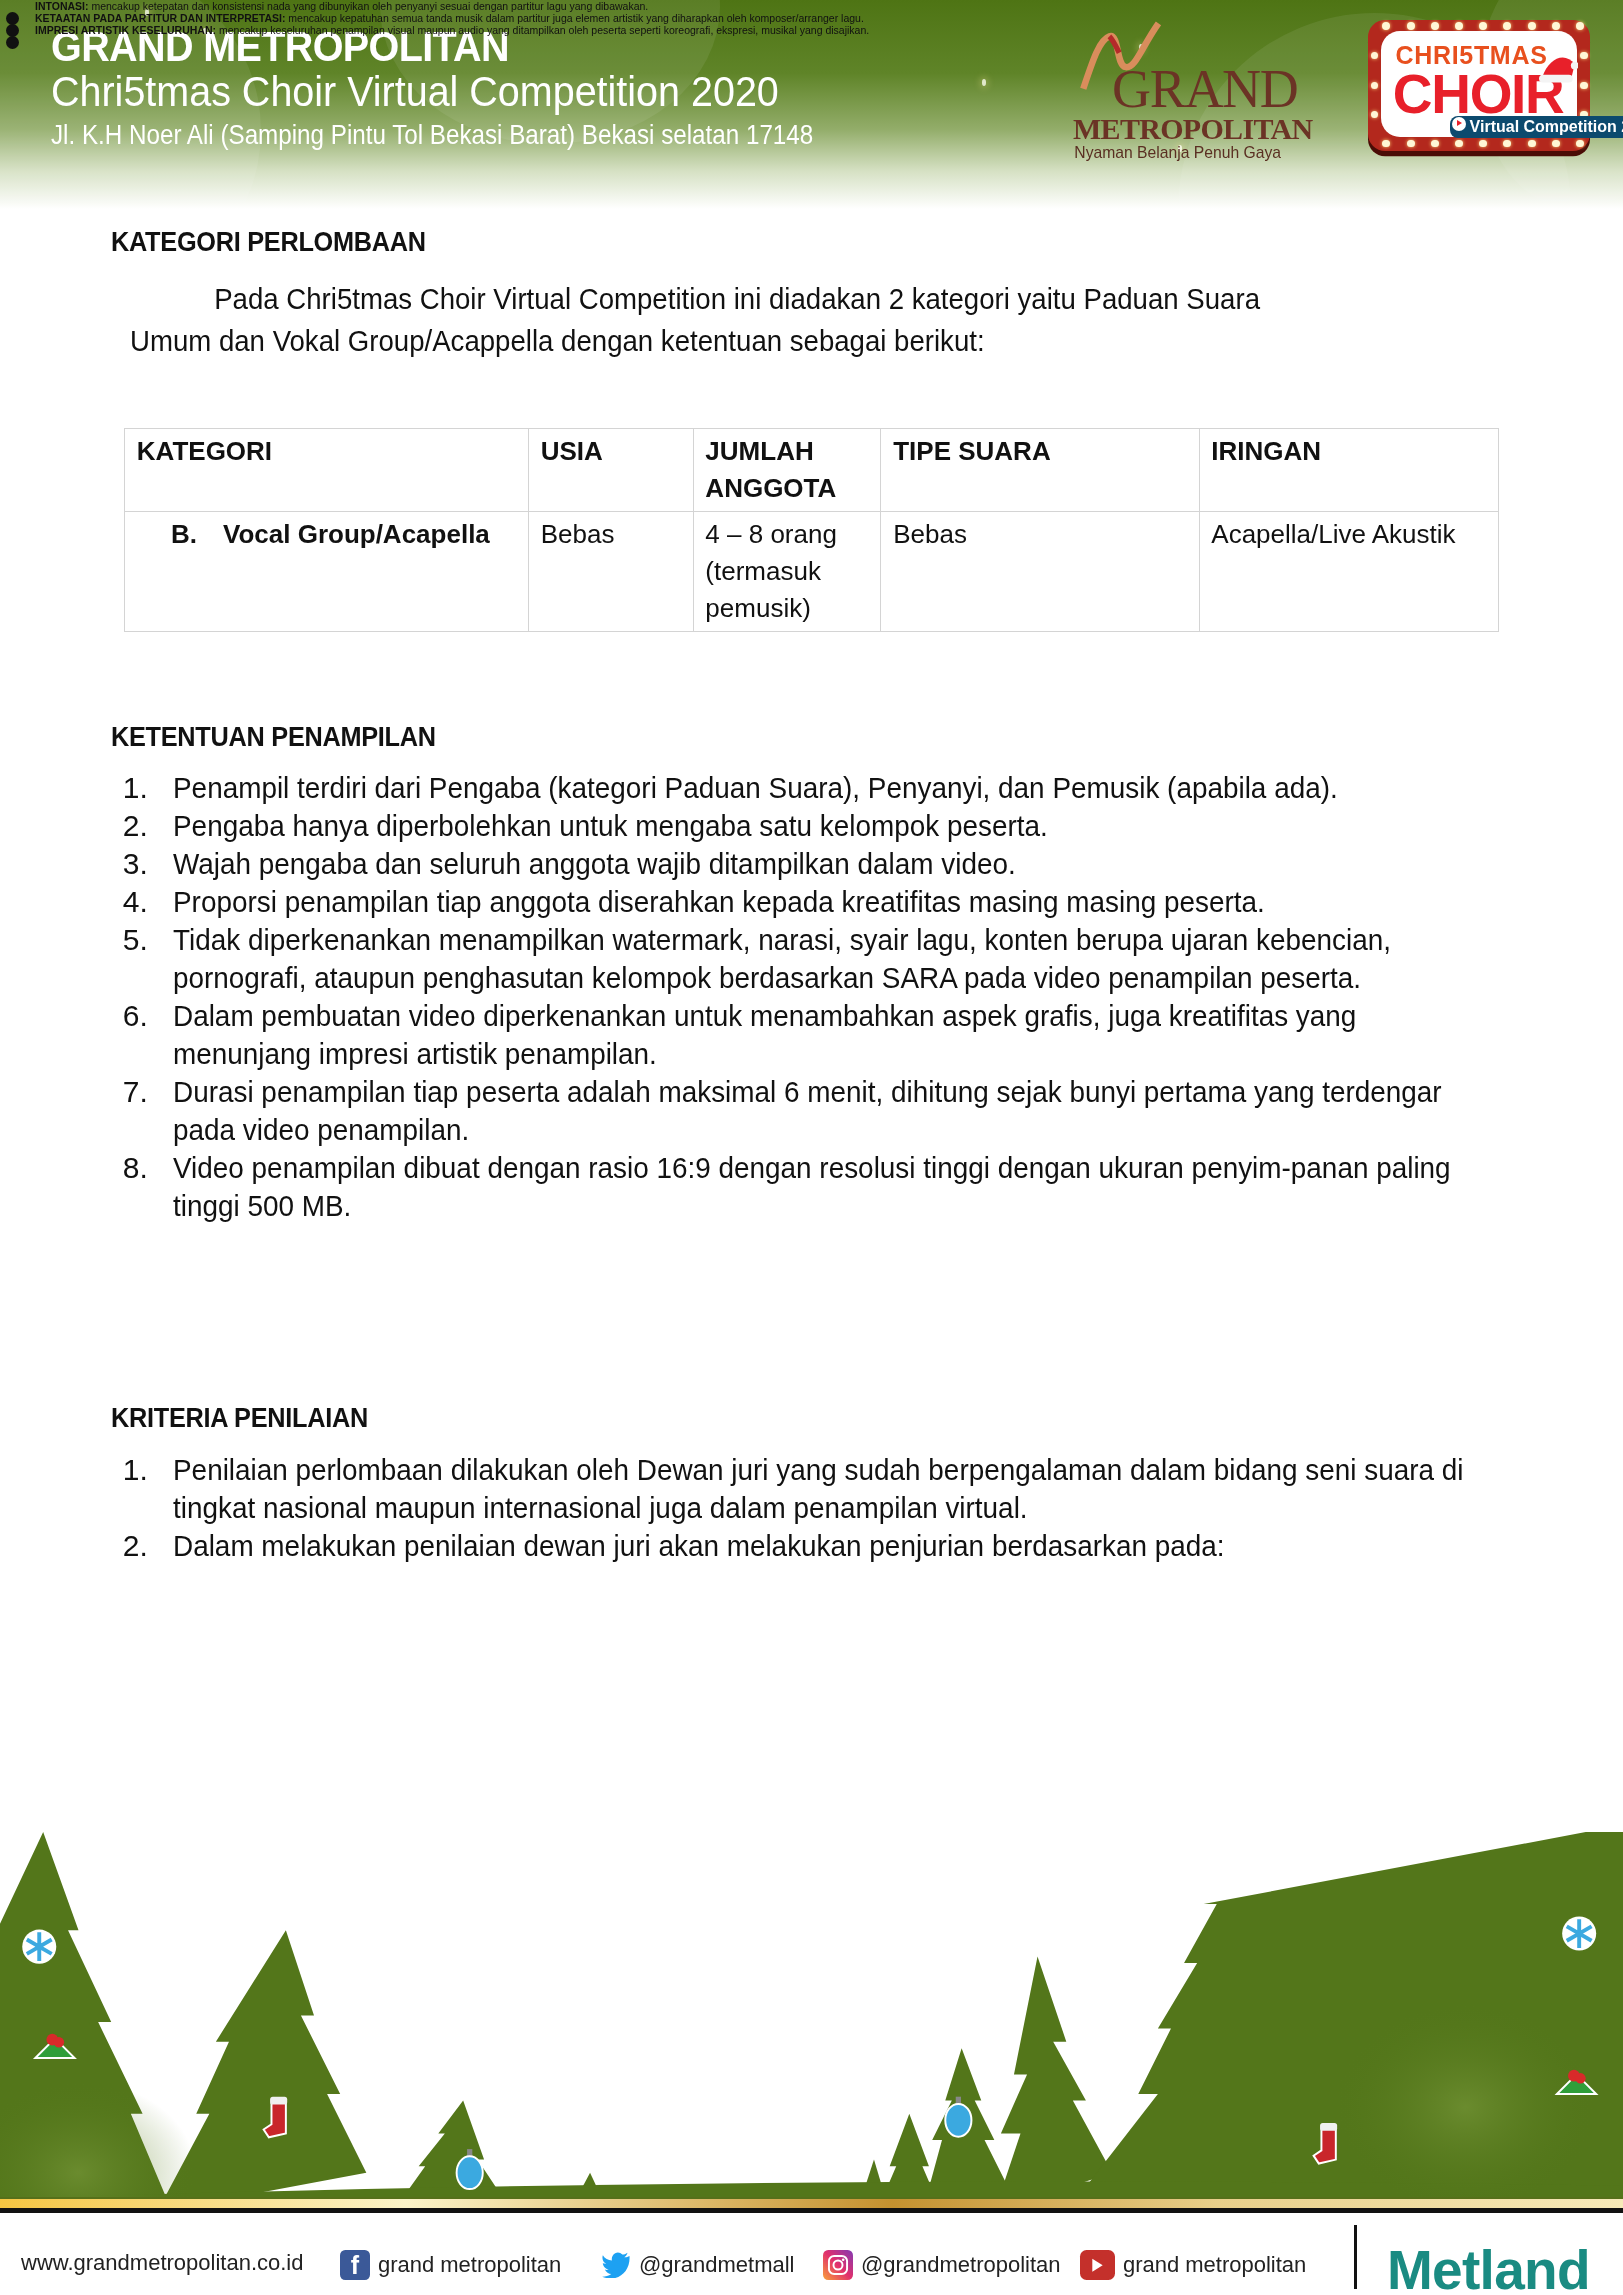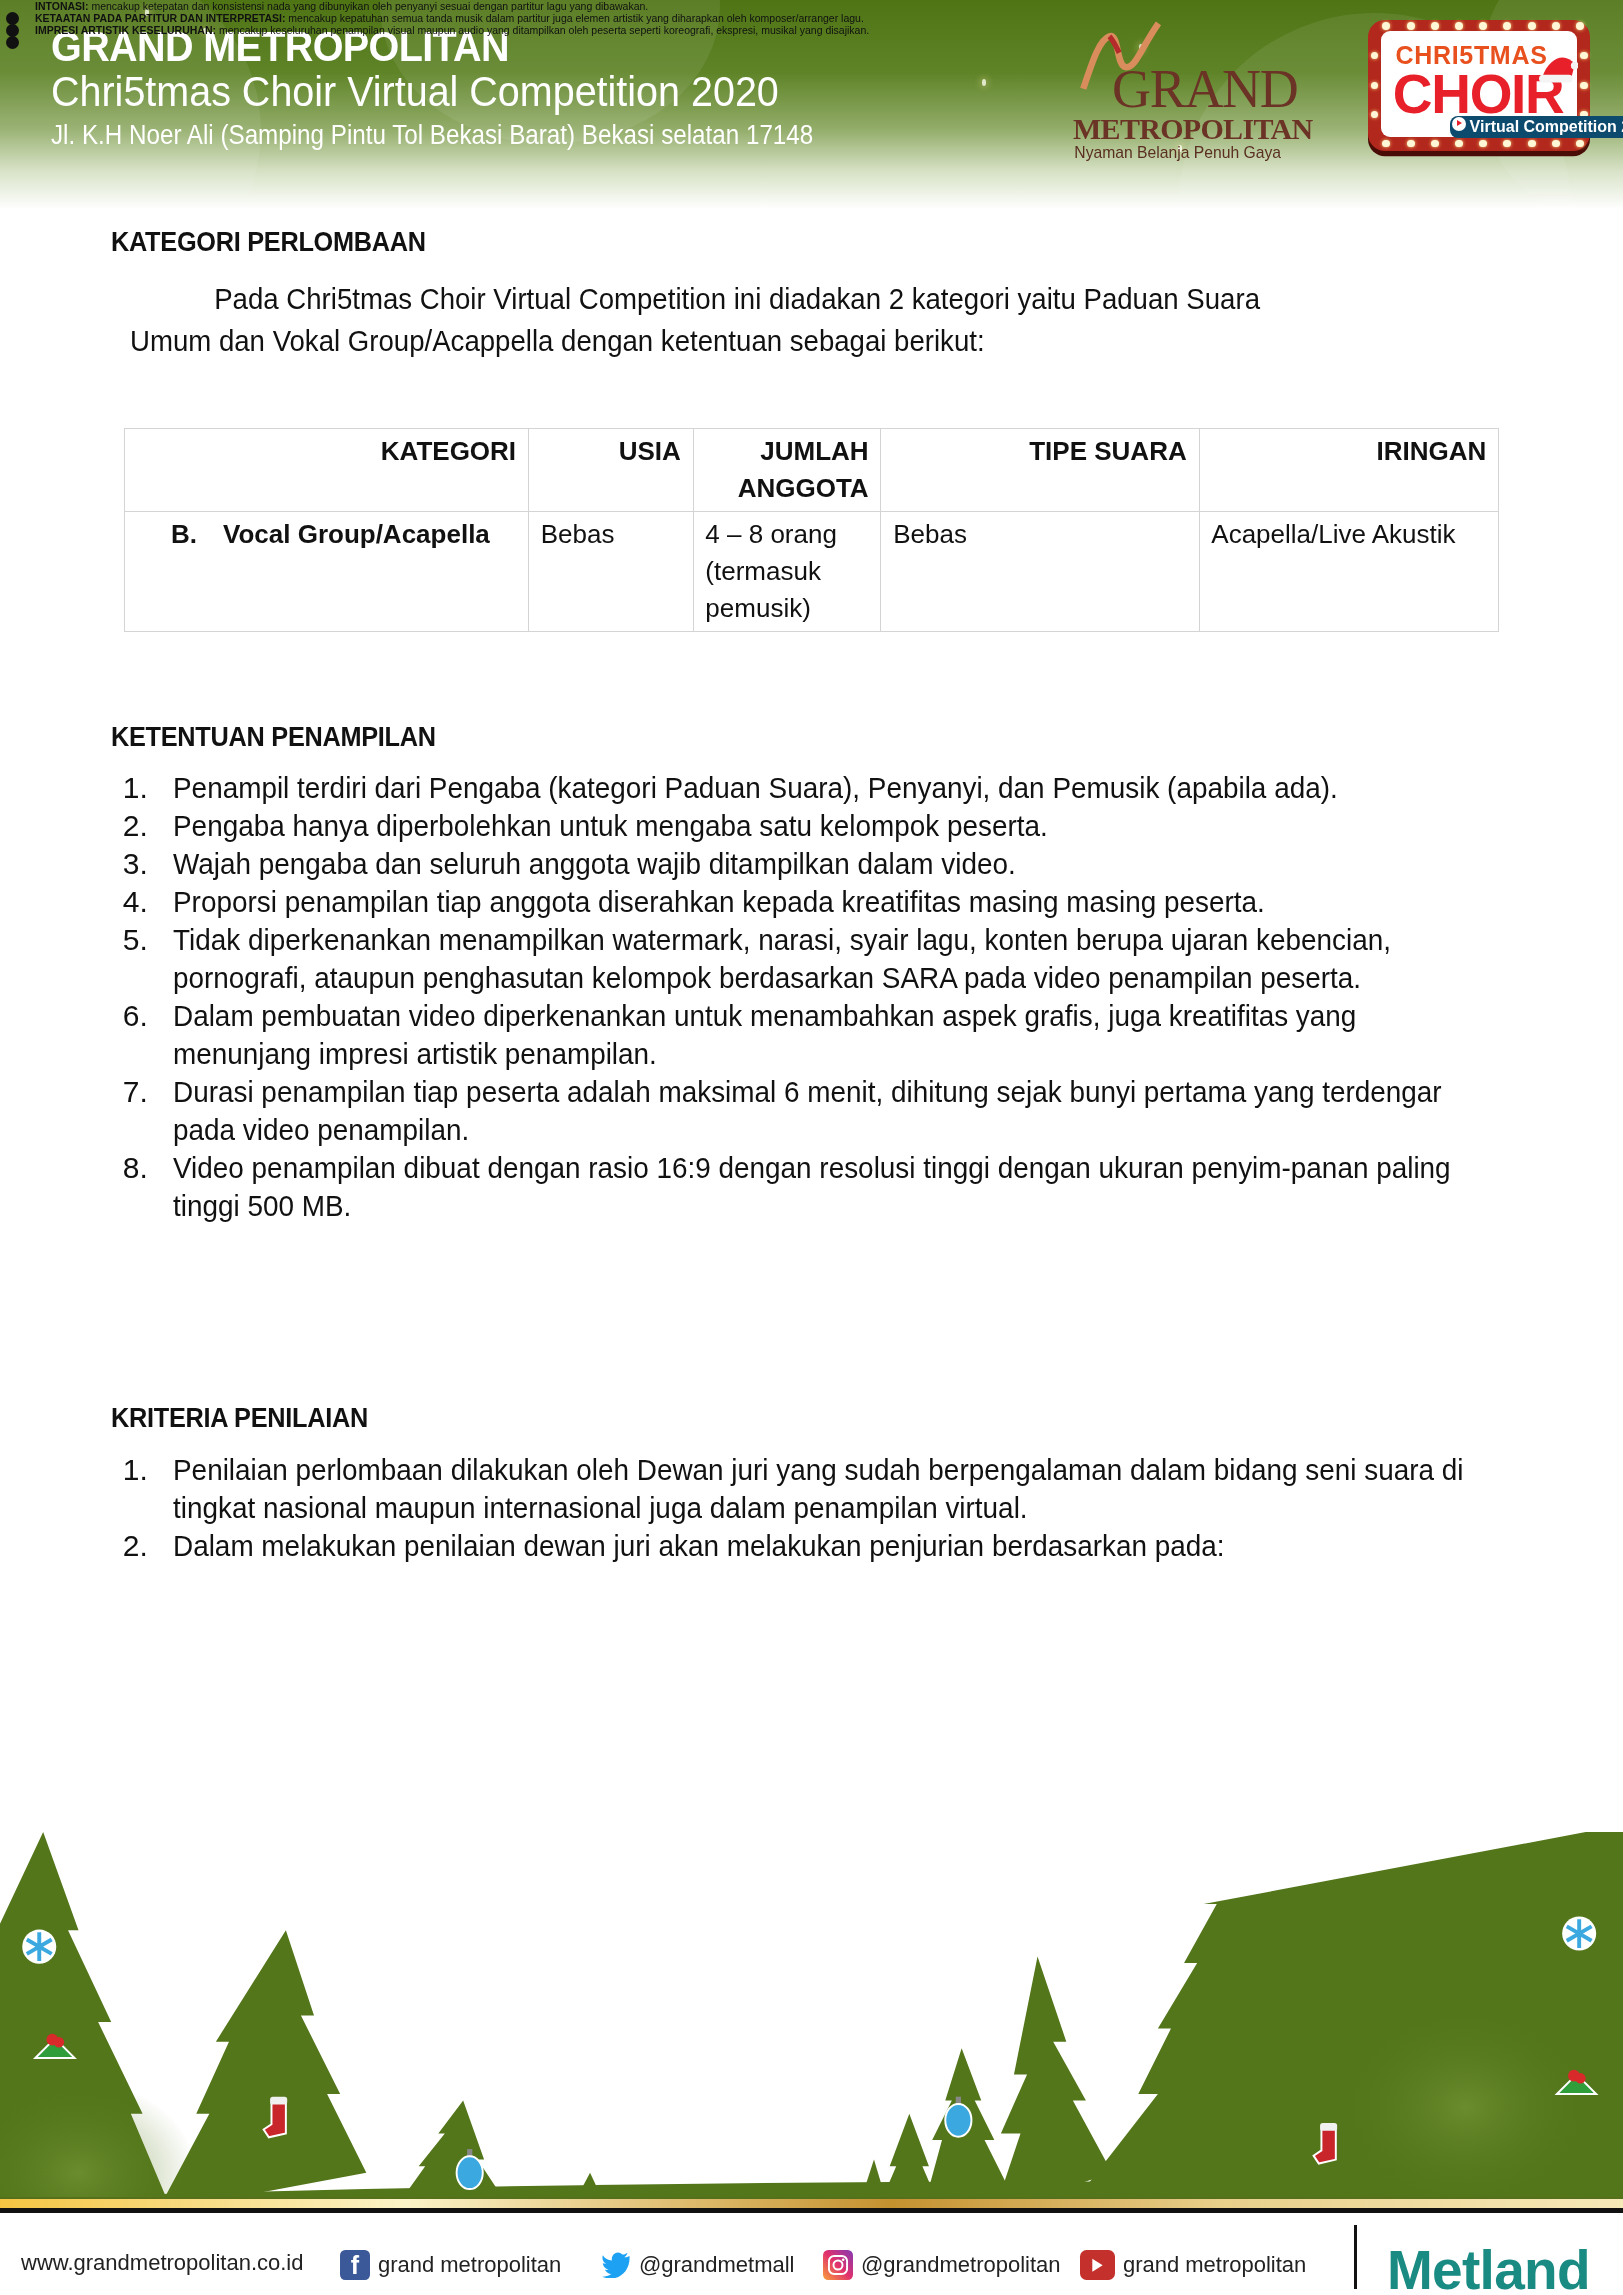--- a/index.html
+++ b/index.html
@@ -13,37 +13,37 @@
   .h-sub { position:absolute; left:51px; top:68px; color:#fff; font-size:42px; transform:scaleX(0.94); transform-origin:left; }
   .h-addr { position:absolute; left:51px; top:119px; color:#fff; font-size:27.5px; transform:scaleX(0.88); transform-origin:left; }
 
   .gm-logo { position:absolute; left:1073px; top:19.6px; width:236px; height:131px; }
   .gm-ribbon { position:absolute; left:6.5px; top:0; }
   .gm-grand { position:absolute; left:39px; top:38px; font-family:"Liberation Serif", serif; font-size:54px; color:#6b3325; letter-spacing:-1.3px; }
   .gm-metro { position:absolute; left:0; top:92px; font-family:"Liberation Serif", serif; font-size:30px; color:#6b3325; font-weight:bold; letter-spacing:-0.7px; }
   .gm-tag { position:absolute; left:1.3px; top:124px; font-size:15.7px; color:#5a2f22; white-space:nowrap; }
 
   .choir-logo { position:absolute; left:1368px; top:19.6px; width:222px; height:131px; border-radius:17px; background:#b3281d; box-shadow:0 5.2px 0 #4a0c06; }
-  .choir-inner { position:absolute; left:13px; top:11.8px; width:196px; height:106px; background:#fff; border-radius:9px; }
+  .choir-inner { position:absolute; left:13px; top:11.8px; width:196px; height:106px; background:#fff; border-radius:19px; }
   .bulb { position:absolute; width:7.9px; height:7.9px; border-radius:50%; background:#fff7d6; box-shadow:0 0 3.9px #ffd87a; }
   .choir-top { position:absolute; left:14.4px; top:9.2px; font-size:25px; font-weight:bold; color:#e8501e; letter-spacing:0.7px; white-space:nowrap; }
   .choir-big { position:absolute; left:11.8px; top:31px; font-size:55px; font-weight:bold; color:#e8202a; letter-spacing:-1.3px; white-space:nowrap; }
   .choir-hat { position:absolute; left:158px; top:19.6px; }
   .choir-vc { position:absolute; left:69px; top:85px; background:#0c4a6e; color:#fff; font-size:16px; font-weight:bold; padding:2px 5.2px 2px 19.6px; border-radius:7.9px; white-space:nowrap; }
   .choir-play { position:absolute; left:2px; top:0.7px; width:14.4px; height:14.4px; border-radius:50%; background:#fff; }
   .choir-play::after { content:""; position:absolute; left:5.2px; top:3.3px; border-left:5.9px solid #e8202a; border-top:3.9px solid transparent; border-bottom:3.9px solid transparent; }
 
   
   .section-title { position:absolute; left:111px; font-size:27.5px; font-weight:bold; letter-spacing:-0.3px; transform:scaleX(0.92); transform-origin:left; }
   .para { position:absolute; left:124px; width:1361px; font-size:30px; line-height:42px; transform:scaleX(0.92); transform-origin:left; }
   .indent { padding-left:98px; }
 
   table.kat { position:absolute; left:124px; top:428px; width:1375px; border-collapse:collapse; font-family:"Liberation Sans", sans-serif; font-size:26px; }
   table.kat td, table.kat th { border:1.3px solid #d4d4d4; vertical-align:top; padding:3.9px 11.8px; line-height:37px; }
-  table.kat th { font-weight:bold; text-align:right; }
+  table.kat th { font-weight:bold; text-align:left; }
   table.kat tr.shade td { background:#f2f2f2; }
   .kat-cat { font-weight:bold; padding-left:46px !important; white-space:nowrap; }
   .kat-letter { display:inline-block; width:52px; }
 
   ol.list { position:absolute; left:111px; width:1400px; margin:0; padding:0; list-style:none; font-size:30px; line-height:38px; }
   ol.list li { position:relative; padding-left:62px; margin-bottom:0; }
   ol.list li .num { position:absolute; left:11.8px; top:0; }
   ol.list li .txt { display:block; transform:scaleX(0.93); transform-origin:left; width:1407px; }
 
   ul.bul { list-style:none; margin:0; padding:0; }

